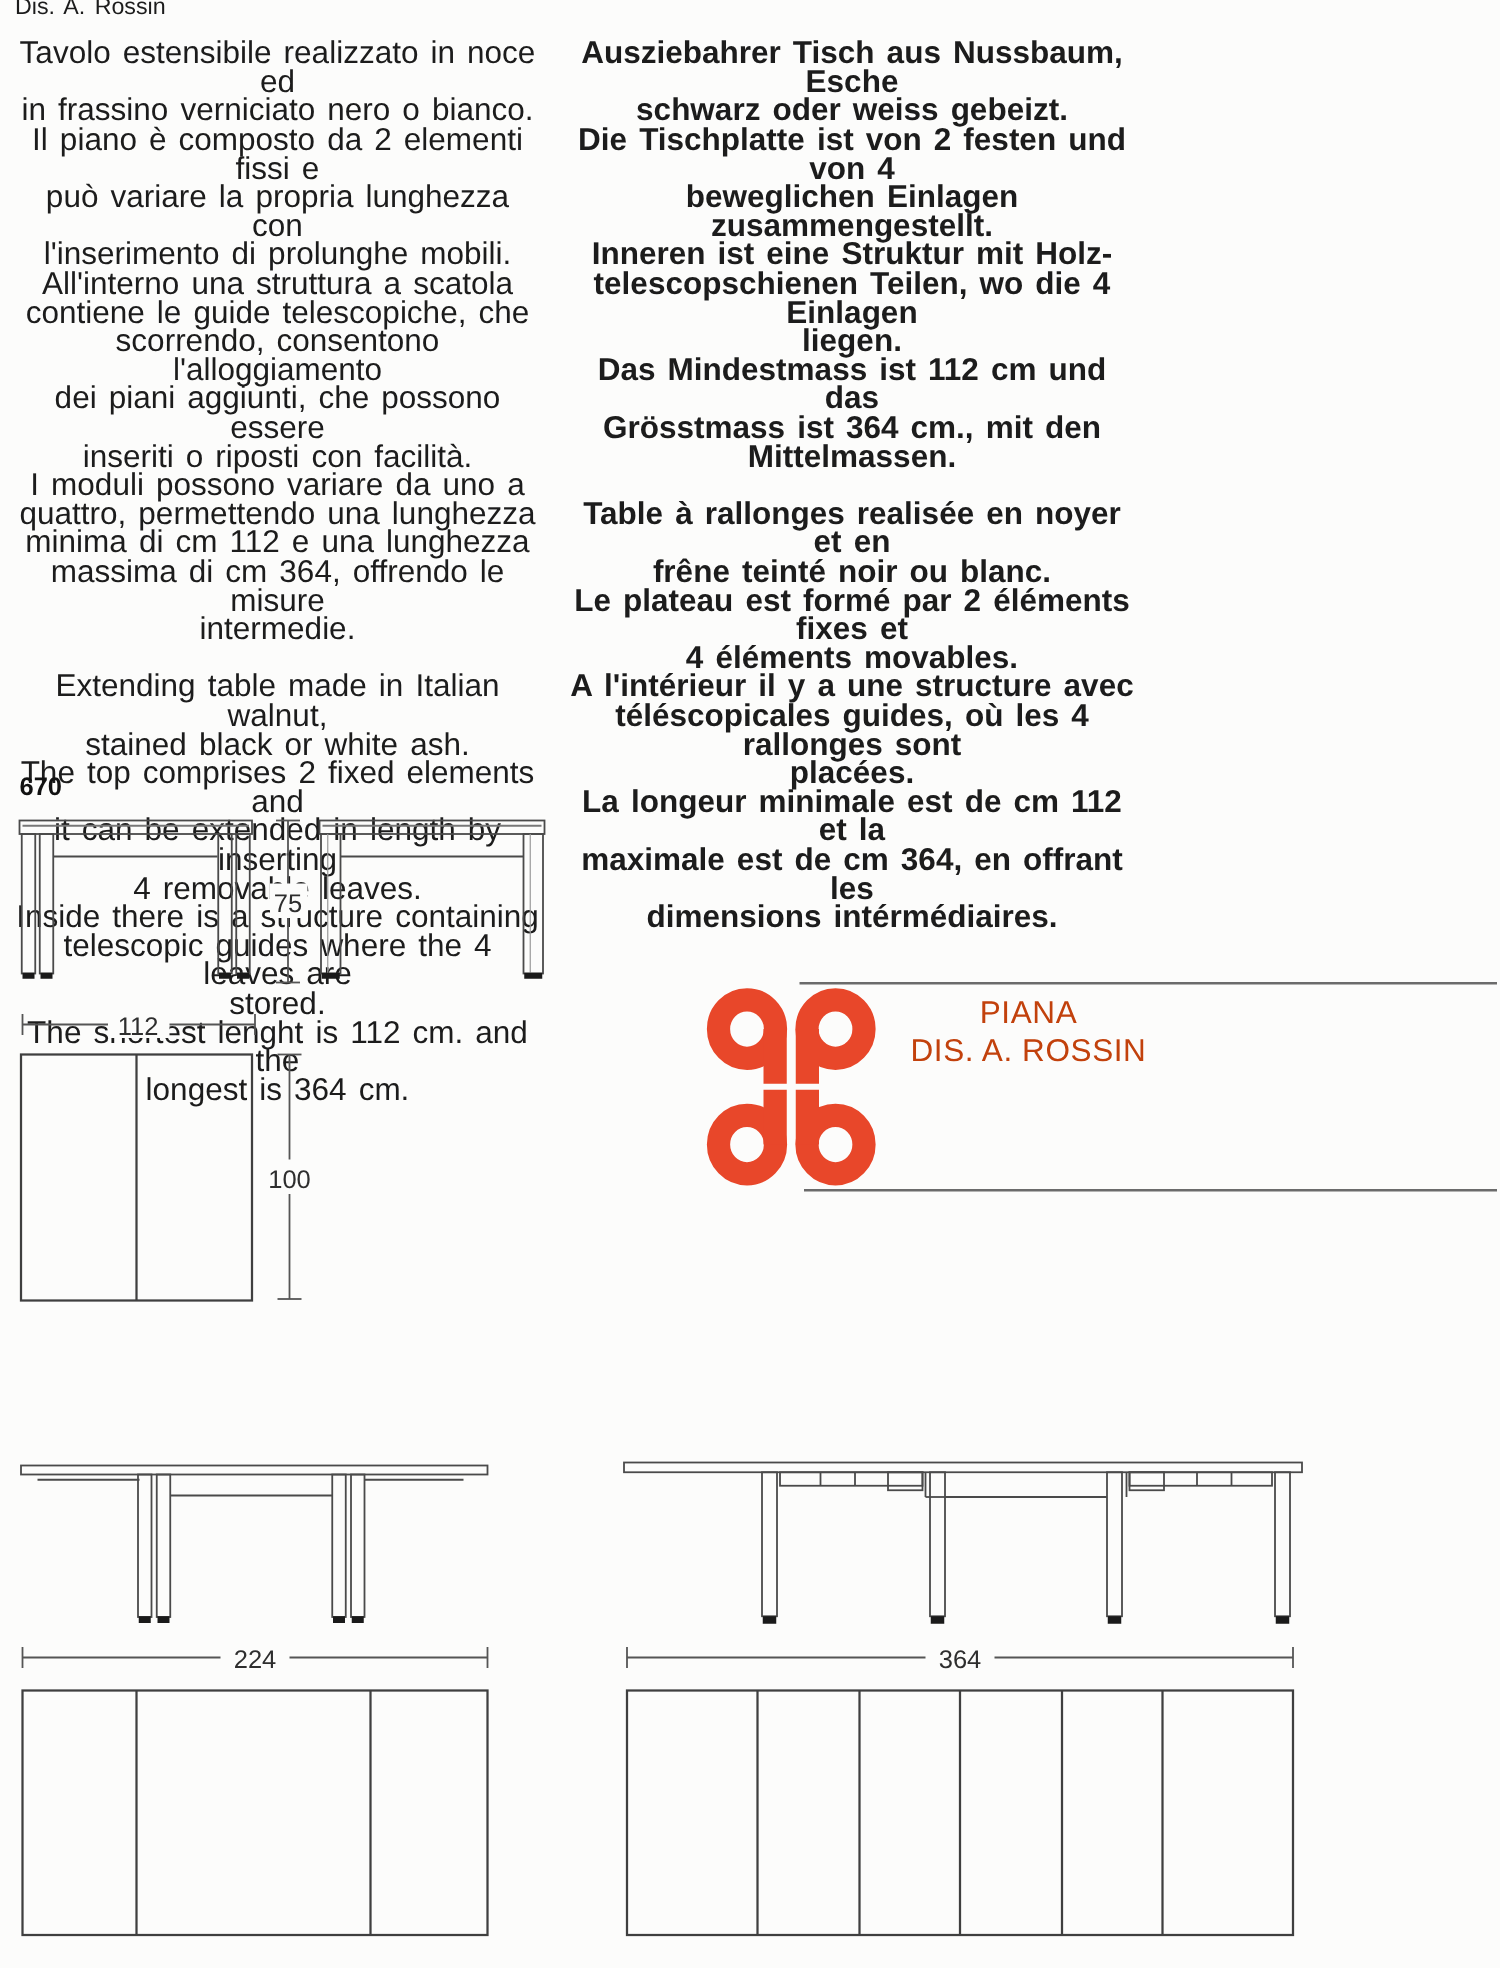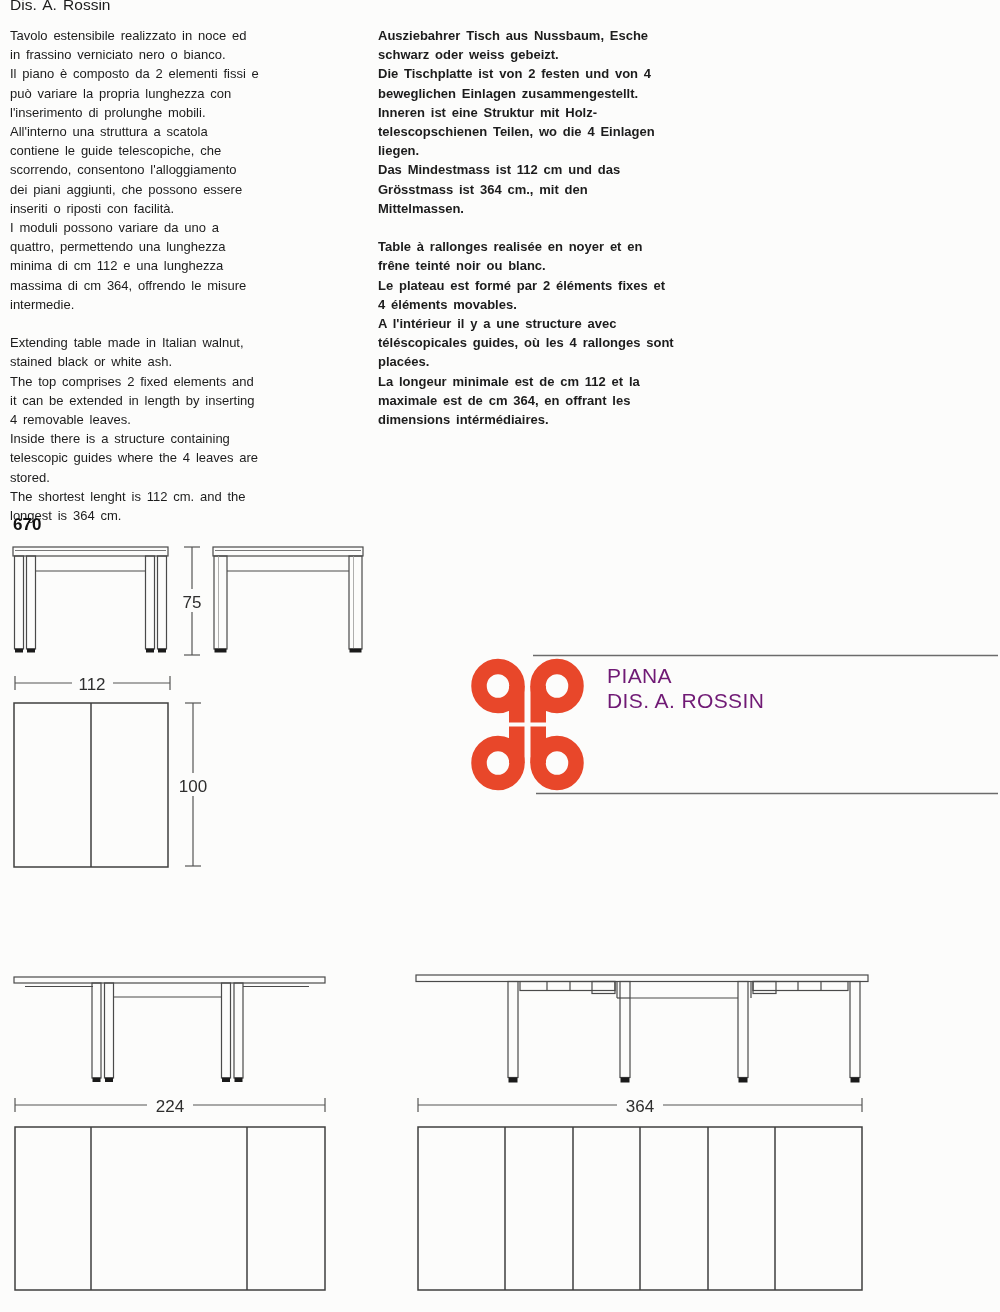--- a/index.html
+++ b/index.html
@@ -1,29 +1,30 @@
 <!DOCTYPE html>
 <html><head>
 <meta charset="utf-8">
 <style>
   html,body{margin:0;padding:0;background:#e9e9e9;}
   .page{
     position:relative;width:1000px;height:1312px;margin:0 auto;
     background:#fcfcfb;overflow:hidden;
     font-family:"Liberation Sans","DejaVu Sans",sans-serif;
     color:#1c1c1c;
+    text-align:center;
   }
   .credit{position:absolute;left:10px;top:-5px;font-size:15.5px;line-height:19px;word-spacing:2px;}
-  .col{position:absolute;top:26px;font-size:13px;line-height:19.2px;word-spacing:2.2px;}
+  .col{position:absolute;top:26px;font-size:21px;line-height:19.2px;word-spacing:2.2px;}
   .col-left{left:10px;width:350px;}
   .col-right{left:378px;width:380px;font-weight:bold;}
   .para{margin:0 0 19.2px 0;white-space:pre-line;}
   .model{position:absolute;left:13px;top:515px;font-size:17px;font-weight:bold;color:#111;}
   .drawings{position:absolute;left:0;top:0;pointer-events:none;}
-  .brand{position:absolute;left:607px;top:663px;font-size:21px;line-height:25px;letter-spacing:.4px;color:#701a75;}
+  .brand{position:absolute;left:607px;top:663px;font-size:21px;line-height:25px;letter-spacing:.4px;color:#c2410c;}
   .dim-label{font-size:17px;fill:#2e2e2e;}
 </style>
 </head>
 <body>
 
 <div class="page">
 
   <div class="credit">Dis. A. Rossin</div>
 
   <div class="col col-left">

